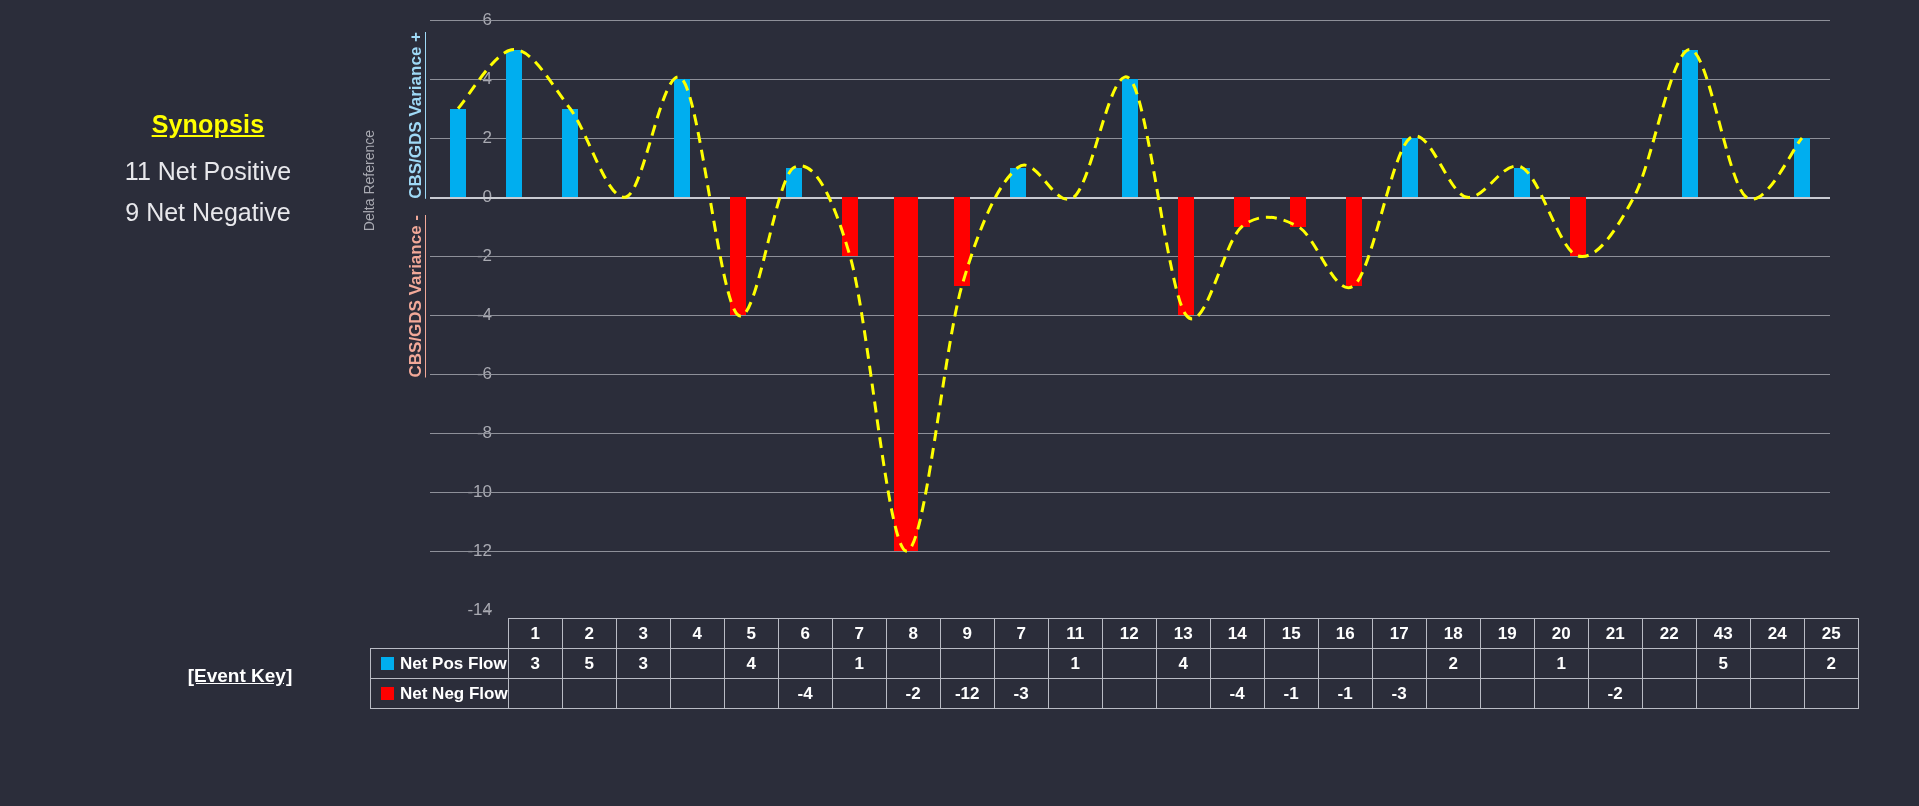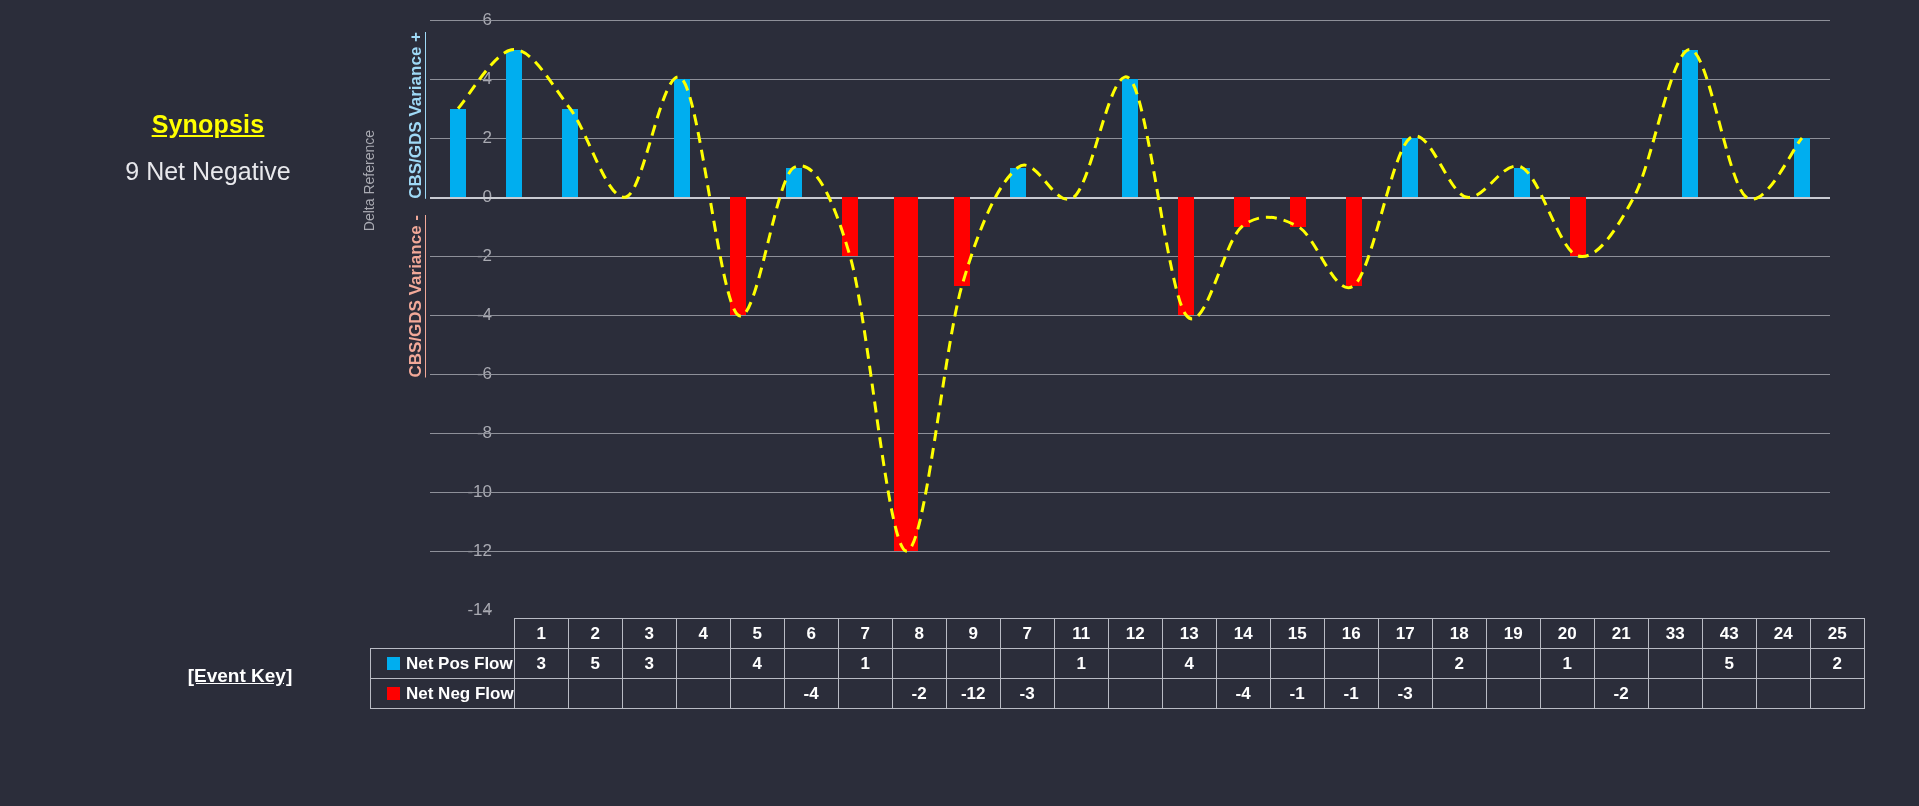--- a/index.html
+++ b/index.html
@@ -61,38 +61,39 @@
   
   #datatable { position: absolute; left: 370px; top: 618px; }
   table { border-collapse: collapse; }
   td, th {
     border: 1px solid #B9BBC4;
     color: #FFFFFF; font-size: 17px; font-weight: bold;
     text-align: center; height: 29px; padding: 0;
   }
   td.rowhdr, th.rowhdr {
     border: 1px solid #B9BBC4; width: 124px; text-align: left;
-    padding-left: 16px; font-weight: bold; font-size: 17px; white-space: nowrap;
+    padding-left: 10px; font-weight: bold; font-size: 17px; white-space: nowrap;
   }
   th.corner { border: none; width: 124px; }
   td.cat { width: 53px; }
   .swatch {
     display: inline-block; width: 13px; height: 13px;
     vertical-align: -1px; margin-right: 6px;
   }
   .sw-pos { background: #00AEEF; }
   .sw-neg { background: #FF0000; }
 </style>
 </head>
 <body>
 
 <div id="root">
 
   <div class="synopsis">
     <div class="synopsis-title">Synopsis</div>
+    <div class="synopsis-line">11 Net Positive</div>
     <div class="synopsis-line">9 Net Negative</div>
   </div>
 
   <div class="event-key">[Event Key]</div>
 
   <div class="delta-ref">Delta Reference</div>
   <div class="axis-pos-title">CBS/GDS Variance +</div>
   <div class="axis-neg-title">CBS/GDS Variance -</div>
 
   <div class="yticks-col" id="yticks">
@@ -175,21 +176,21 @@
             <th class="cat">12</th>
             <th class="cat">13</th>
             <th class="cat">14</th>
             <th class="cat">15</th>
             <th class="cat">16</th>
             <th class="cat">17</th>
             <th class="cat">18</th>
             <th class="cat">19</th>
             <th class="cat">20</th>
             <th class="cat">21</th>
-            <th class="cat">33</th>
+            <th class="cat">22</th>
             <th class="cat">43</th>
             <th class="cat">24</th>
             <th class="cat">25</th>
           </tr>
         </thead>
         <tbody>
           <tr>
             <td class="rowhdr"><span class="swatch sw-pos"></span><span>Net Pos Flow</span></td>
             <td class="cat">3</td>
             <td class="cat">5</td>

